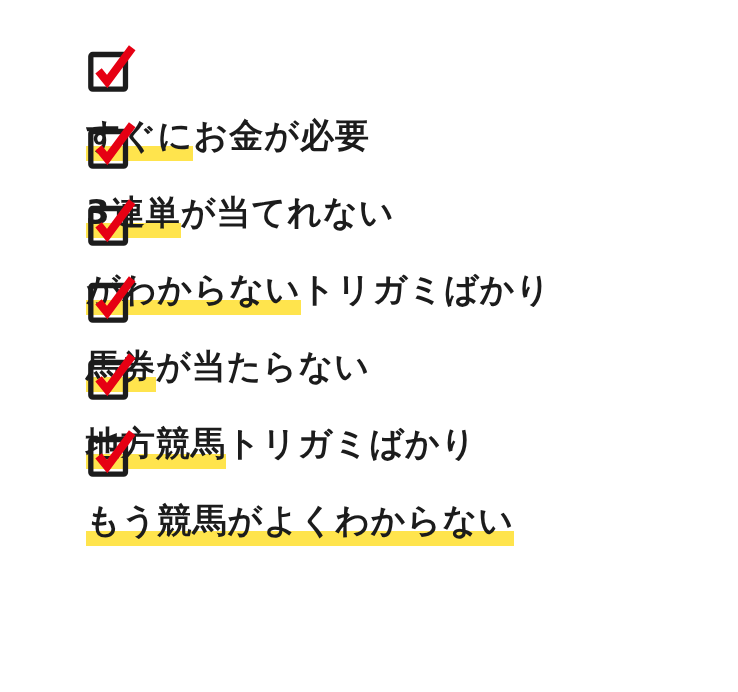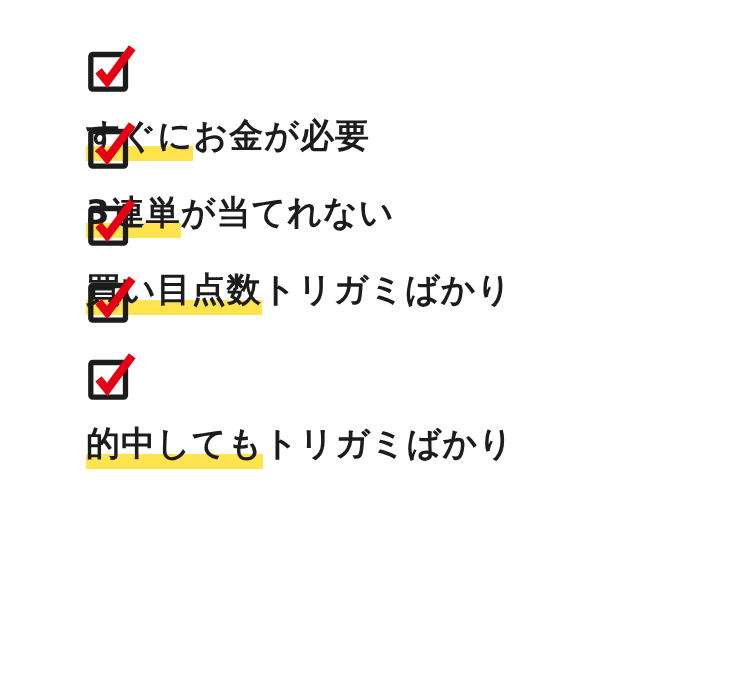--- a/index.html
+++ b/index.html
@@ -102,37 +102,47 @@
     <span class="item-text"><span></span><span class="hl">3連単</span><span>が当てれない</span></span>
   </div>
 
   <div class="row">
     <span class="checkbox">
       <svg viewBox="0 0 54 54" aria-hidden="true">
         <rect class="box-stroke" x="5" y="13" width="36" height="36" rx="2"></rect>
         <path class="check-stroke" d="M13 30 L22 41 L48 6"></path>
       </svg>
     </span>
-    <span class="item-text"><span></span><span class="hl">買い目点数</span><span>トリガミばかり</span></span>
+    <span class="item-text"><span></span><span class="hl">がわからない</span><span>トリガミばかり</span></span>
   </div>
 
   <div class="row">
     <span class="checkbox">
       <svg viewBox="0 0 54 54" aria-hidden="true">
         <rect class="box-stroke" x="5" y="13" width="36" height="36" rx="2"></rect>
         <path class="check-stroke" d="M13 30 L22 41 L48 6"></path>
       </svg>
     </span>
+    <span class="item-text"><span></span><span class="hl">馬券</span><span>が当たらない</span></span>
   </div>
 
   <div class="row">
     <span class="checkbox">
       <svg viewBox="0 0 54 54" aria-hidden="true">
         <rect class="box-stroke" x="5" y="13" width="36" height="36" rx="2"></rect>
         <path class="check-stroke" d="M13 30 L22 41 L48 6"></path>
       </svg>
     </span>
-    <span class="item-text"><span></span><span class="hl">的中しても</span><span>トリガミばかり</span></span>
+    <span class="item-text"><span></span><span class="hl">地方競馬</span><span>トリガミばかり</span></span>
   </div>
 
 
+  <div class="row">
+    <span class="checkbox">
+      <svg viewBox="0 0 54 54" aria-hidden="true">
+        <rect class="box-stroke" x="5" y="13" width="36" height="36" rx="2"></rect>
+        <path class="check-stroke" d="M13 30 L22 41 L48 6"></path>
+      </svg>
+    </span>
+    <span class="item-text"><span></span><span class="hl">もう競馬がよくわからない</span><span></span></span>
+  </div>
 
 </div>
 
 </body></html>

